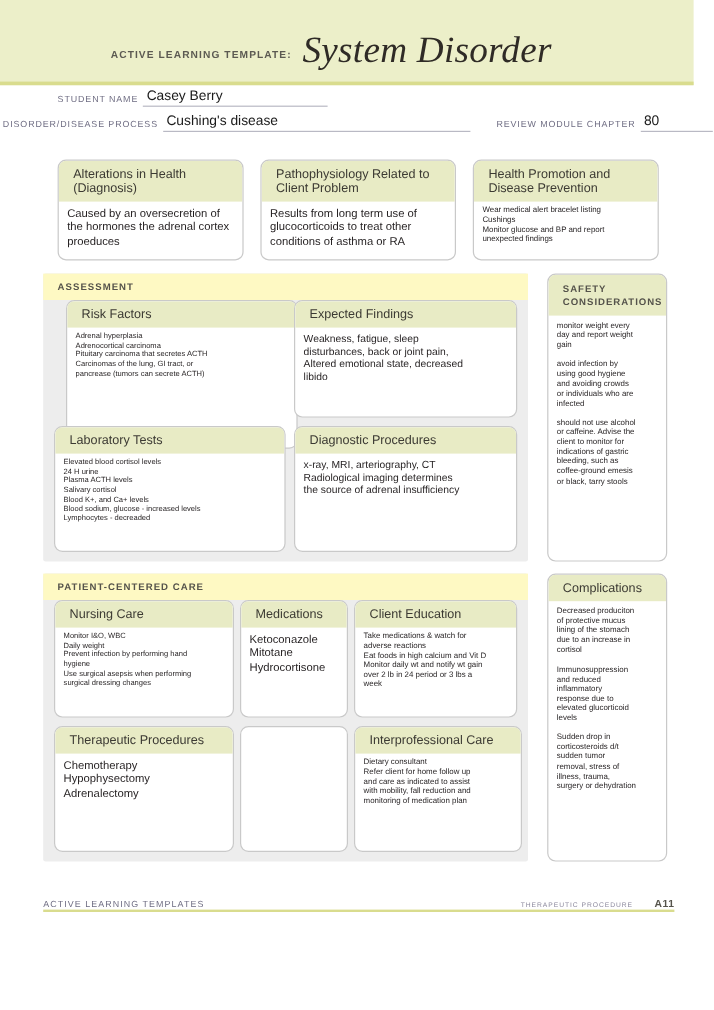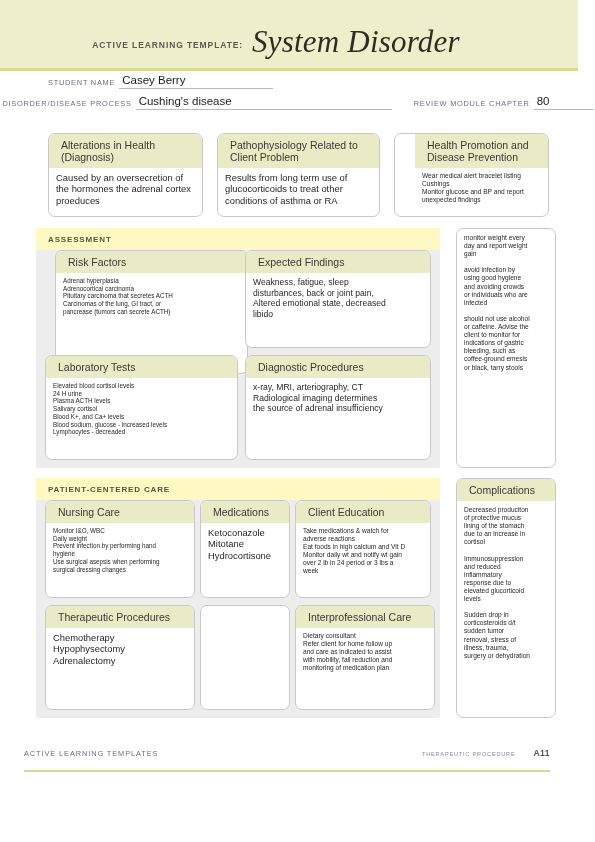--- a/index.html
+++ b/index.html
@@ -118,21 +118,21 @@
     white-space: pre-line;
   }
   .body-lg { font-size: 9.4px;  line-height: 11.4px; }
   .body-md { font-size: 8.6px;  line-height: 10.6px; }
   .body-sm { font-size: 6.6px;  line-height: 8.1px;  }
   .body-xs { font-size: 6.3px;  line-height: 7.7px;  }
 
   
   #box-alterations   { left: 48px;  top: 133px; width: 155px; height: 84px; }
   #box-patho         { left: 217px; top: 133px; width: 163px; height: 84px; }
-  #box-health        { left: 394px; top: 133px; width: 155px; height: 84px; padding-left: 20px; }
+  #box-health        { left: 394px; top: 133px; width: 155px; height: 84px; }
 
   
   .section {
     position: absolute;
     box-sizing: border-box;
     background: #ededed;
     border-radius: 2px;
   }
   .section-head {
     background: #fef9c3;
@@ -159,28 +159,28 @@
 
   
   #box-safety        { left: 456px; top: 228px; width: 100px; height: 240px; }
   #box-complications { left: 456px; top: 478px; width: 100px; height: 240px; }
   #box-safety .card-body,
   #box-complications .card-body { padding: 5px 6px 5px 7px; }
 
   
   .footer {
     position: absolute;
-    left: 24px;
+    left: 36px;
     top: 748px;
     width: 526px;
     display: flex;
     align-items: flex-end;
     justify-content: space-between;
     border-bottom: 2px solid #d9dc8e;
-    padding-bottom: 12px;
+    padding-bottom: 0;
   }
   .footer-left {
     font-size: 7.4px;
     letter-spacing: 0.9px;
     color: #6e6c82;
     text-transform: uppercase;
   }
   .footer-right {
     display: flex;
     align-items: baseline;
@@ -283,20 +283,22 @@
 </div>
 
 <div class="card" id="box-diagnostic">
   <div class="card-head">Diagnostic Procedures</div>
   <div class="card-body body-md">x-ray, MRI, arteriography, CT
 Radiological imaging determines
 the source of adrenal insufficiency</div>
 </div>
 
 <div class="card" id="box-safety">
+  <div class="card-head small">SAFETY
+CONSIDERATIONS</div>
   <div class="card-body body-sm">monitor weight every
 day and report weight
 gain
 
 avoid infection by
 using good hygiene
 and avoiding crowds
 or individuals who are
 infected
 

